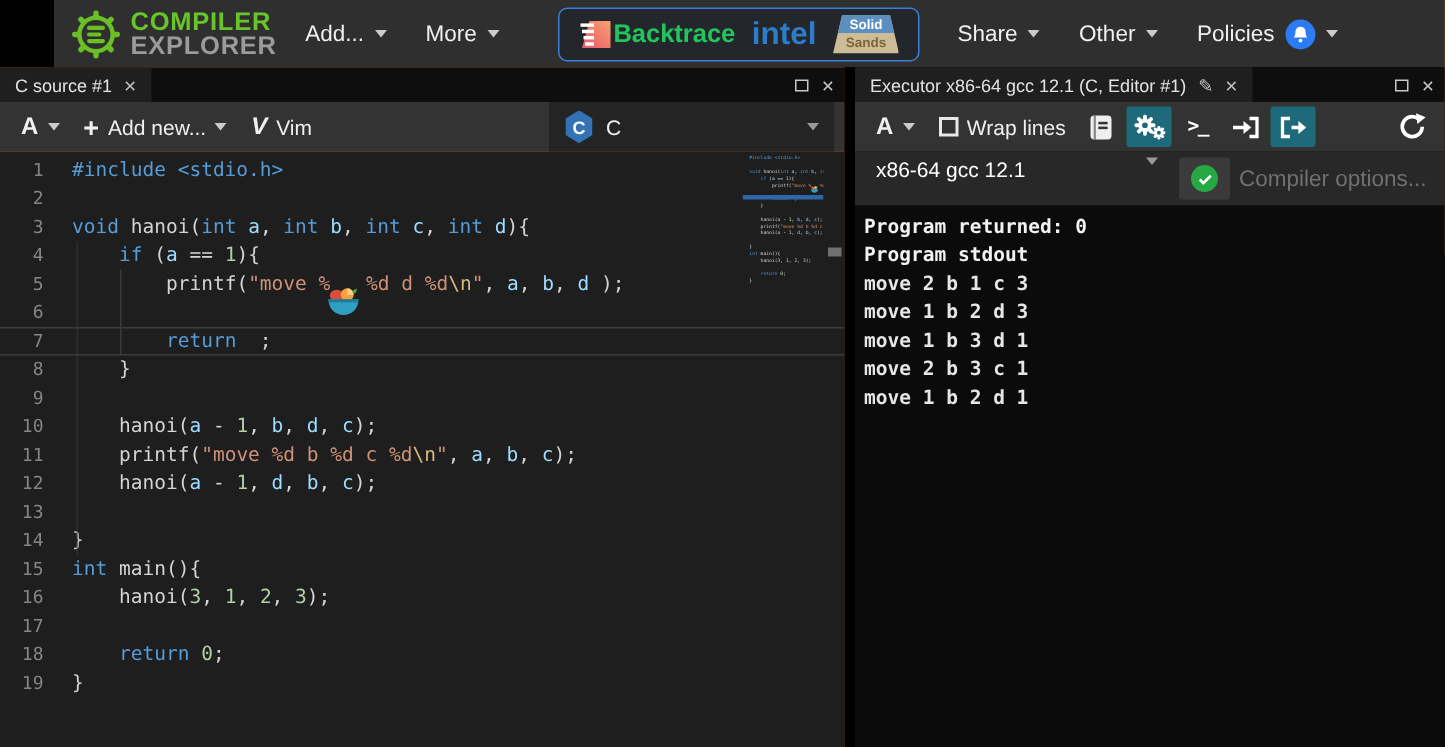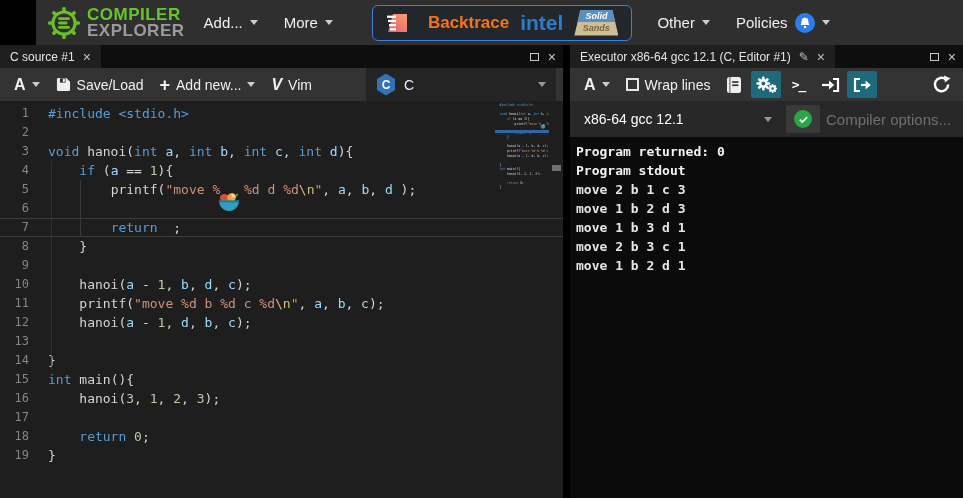--- a/index.html
+++ b/index.html
@@ -7,23 +7,23 @@
   body { background:#000; font-family:"Liberation Sans", sans-serif; }
 
   
   .topnav { height:45px; background:#2f2f2f; display:flex; align-items:center; padding:0 8px;margin-left:36px; }
   .logo { display:flex; align-items:center; gap:5px; padding:0 6px 0 2px; }
   .logo-text { font-weight:bold; font-size:17px; line-height:16px; letter-spacing:.5px; }
   .logo-l1 { color:#67c52a; } .logo-l2 { color:#9b9b9b; }
   .nav-item { color:#f0f0f0; font-size:15px; display:flex; align-items:center; gap:7px; padding:0 13px; height:100%; cursor:default; }
   .caret { width:0; height:0; border-left:4px solid transparent; border-right:4px solid transparent; border-top:5px solid #ccc; display:inline-block; }
   .sponsor-box { margin-left:26px; margin-right:12px; border:1px solid #3d7fd6; border-radius:6px; height:36px; display:flex; align-items:center; gap:11px; padding:0 13px; background:#23272c; }
-  .backtrace { display:flex; align-items:center; gap:20px; color:#f97316; font-weight:bold; font-size:17px; }
+  .backtrace { display:flex; align-items:center; gap:1px; color:#22c55e; font-weight:bold; font-size:17px; }
   .intel-text { color:#2d7cc9; font-size:21px; font-weight:bold; letter-spacing:0; }
-  .ss-logo { width:44px; height:26px; clip-path:polygon(14% 0,86% 0,100% 100%,0 100%); background:#cdbd97; position:relative; font-weight:bold; text-align:center;font-style:italic; }
+  .ss-logo { width:44px; height:26px; clip-path:polygon(14% 0,86% 0,100% 100%,0 100%); background:#cdbd97; position:relative; font-weight:bold; text-align:center; }
   .ss-top { background:#5b8fc0; color:#fff; font-size:9px; line-height:12px; }
   .ss-bot { color:#7a6636; font-size:9px; line-height:12px; }
   .bell-badge { width:20px; height:20px; border-radius:50%; background:#2b7bf3; display:flex; align-items:center; justify-content:center; }
 
   
   .workspace { height:453px; display:flex; background:#000; }
   .panel { display:flex; flex-direction:column; }
   .panel-left { width:563px; background:#f97316; }
   .divider { width:7px; background:#000; }
   .panel-right { width:393px; background:#0b0b0b; }
@@ -67,21 +67,21 @@
 
   
   .icon-btn { width:30px; height:27px; display:flex; align-items:center; justify-content:center; border-radius:2px; flex:none; }
   .icon-btn.active { background:#1e6a7a; }
   .term-glyph { font-family:"DejaVu Sans Mono","Liberation Mono",monospace; font-weight:bold; font-size:13px; color:#fff; letter-spacing:-1px; }
   .cb { width:13px; height:13px; border:2px solid #e8e8e8; background:transparent; flex:none; }
   .wrap-label { font-size:14px; color:#f0f0f0; }
   .refresh-btn { margin-left:auto; }
 
   .compiler-row { height:36px; background:#282828; display:flex; align-items:center; padding:0 6px; gap:6px; flex:none; }
-  .compiler-select { width:204px; height:28px; display:flex; align-items:center; color:#fff; font-size:14px; padding:0 8px; gap:8px; }
+  .compiler-select { width:204px; height:28px; display:flex; color:#fff; font-size:14px; padding:0 8px; gap:8px; }
   .compiler-select .caret { margin-left:auto; border-top-color:#999; }
   .ok-btn { width:34px; height:28px; background:#3a3a3a; display:flex; align-items:center; justify-content:center; border-radius:2px; flex:none; }
   .ok-circle { width:18px; height:18px; border-radius:50%; background:#28a745; display:flex; align-items:center; justify-content:center; }
   .options-input { flex:1; min-width:0; background:transparent; border:none; outline:none; color:#ccc; font-size:15px; font-family:"Liberation Sans",sans-serif; }
   .options-input::placeholder { color:#707070; }
 
   .output { flex:1; padding:5px 0 0 6px; font-family:"DejaVu Sans Mono","Liberation Mono",monospace; font-size:13px; background:#0b0b0b; line-height:19px; overflow:hidden; }
   .out-h { font-weight:bold; color:#f2f2f2; }
   .out-line { font-weight:bold; color:#e6e6e6; }
 </style>
@@ -140,20 +140,24 @@
       <span>Backtrace</span>
     </div>
     <div class="intel-text">intel</div>
     <div class="ss-logo">
       <div class="ss-top">Solid</div>
       <div class="ss-bot">Sands</div>
     </div>
   </div>
 
   <div class="nav-item">
+    <span>Share</span>
+    <span class="caret"></span>
+  </div>
+  <div class="nav-item">
     <span>Other</span>
     <span class="caret"></span>
   </div>
   <div class="nav-item">
     <span>Policies</span>
     <span class="bell-badge">
       <svg width="12" height="12" viewBox="0 0 16 16">
         <path d="M8 1a4.5 4.5 0 0 0-4.5 4.5c0 4-1.6 5.2-1.6 5.2h12.2s-1.6-1.2-1.6-5.2A4.5 4.5 0 0 0 8 1z" fill="#fff"></path>
         <circle cx="8" cy="13.4" r="1.7" fill="#fff"></circle>
       </svg>
@@ -173,28 +177,20 @@
       <div class="panel-btns">
         <span class="sq"></span>
         <span class="x-glyph">×</span>
       </div>
     </div>
 
     <div class="toolbar">
       <div class="tbtn">
         <span class="font-a">A</span>
         <span class="caret"></span>
-      </div>
-      <div class="tbtn">
-        <svg width="15" height="15" viewBox="0 0 16 16">
-          <path d="M1 2.5A1.5 1.5 0 0 1 2.5 1H11l4 4v8.5a1.5 1.5 0 0 1-1.5 1.5h-11A1.5 1.5 0 0 1 1 13.5z" fill="#efefef"></path>
-          <rect x="4.2" y="1.4" width="6" height="4.6" fill="#333"></rect>
-          <rect x="7.4" y="2.1" width="2" height="3.2" fill="#efefef"></rect>
-        </svg>
-        <span>Save/Load</span>
       </div>
       <div class="tbtn">
         <span class="plus">+</span>
         <span>Add new...</span>
         <span class="caret"></span>
       </div>
       <div class="tbtn">
         <span class="vim-v">V</span>
         <span>Vim</span>
       </div>

